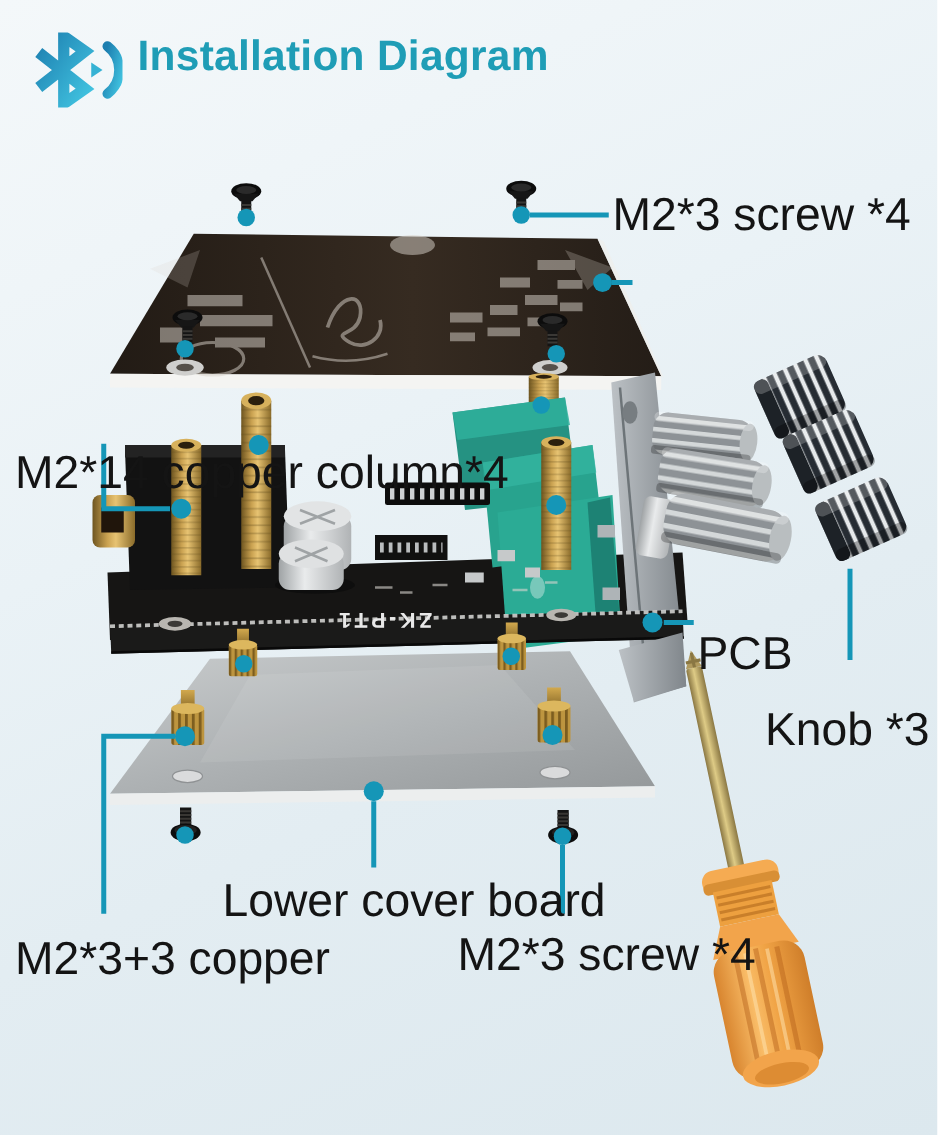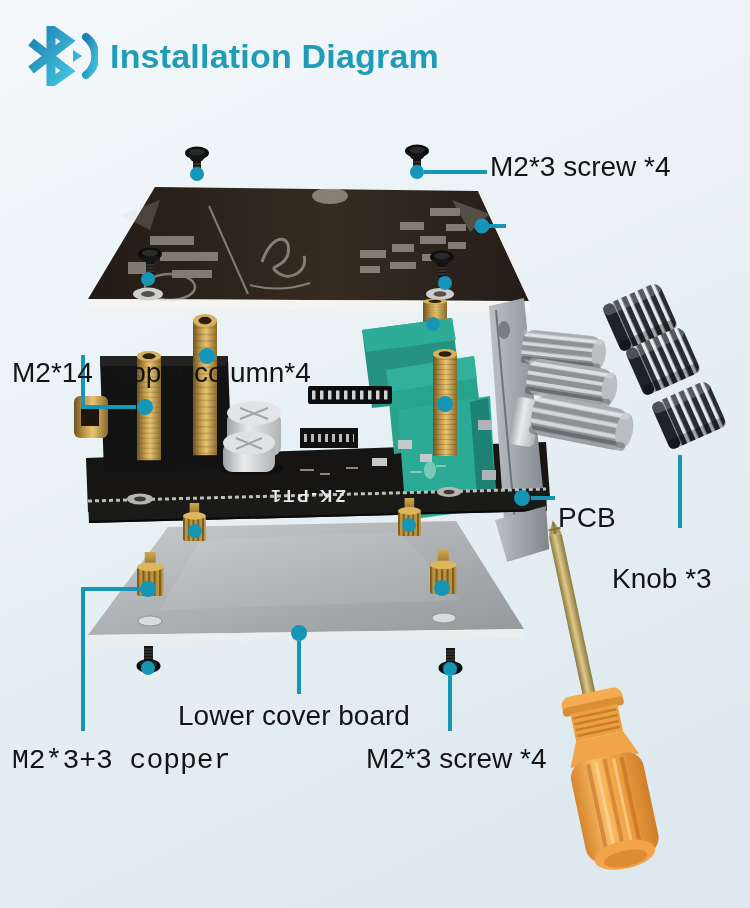--- a/index.html
+++ b/index.html
@@ -1,23 +1,23 @@
 <!DOCTYPE html>
 <html><head>
 <meta charset="utf-8">
 <style>
   html,body{margin:0;padding:0;}
   .page{position:relative;width:750px;height:908px;overflow:hidden;
     background:linear-gradient(155deg,#f4f8fa 0%,#eaf2f6 38%,#e3edf2 62%,#dce8ee 100%);
     font-family:"Liberation Sans",sans-serif;}
-  .hdr{position:absolute;left:16px;top:26px;display:flex;align-items:center;gap:12px;}
+  .hdr{position:absolute;left:16px;top:26px;display:flex;gap:12px;}
   .hdr .title{font-size:34px;font-weight:bold;color:#1f9db6;letter-spacing:.2px;}
   .scene{position:absolute;left:0;top:0;}
-  .callout{position:absolute;font-size:28px;color:#141414;white-space:nowrap;line-height:1.18;}
-  .callout.two{line-height:1.36;font-family:Liberation Mono, monospace;}
+  .callout{position:absolute;font-size:37px;color:#141414;white-space:nowrap;line-height:1.18;}
+  .callout.two{line-height:1.36;}
 </style>
 </head>
 <body>
 
 <div class="page">
 
   <div class="hdr">
     <svg width="82" height="60" viewBox="0 0 82 60">
       <defs>
         <linearGradient id="btg" x1="0" y1="0" x2="1" y2="1">

